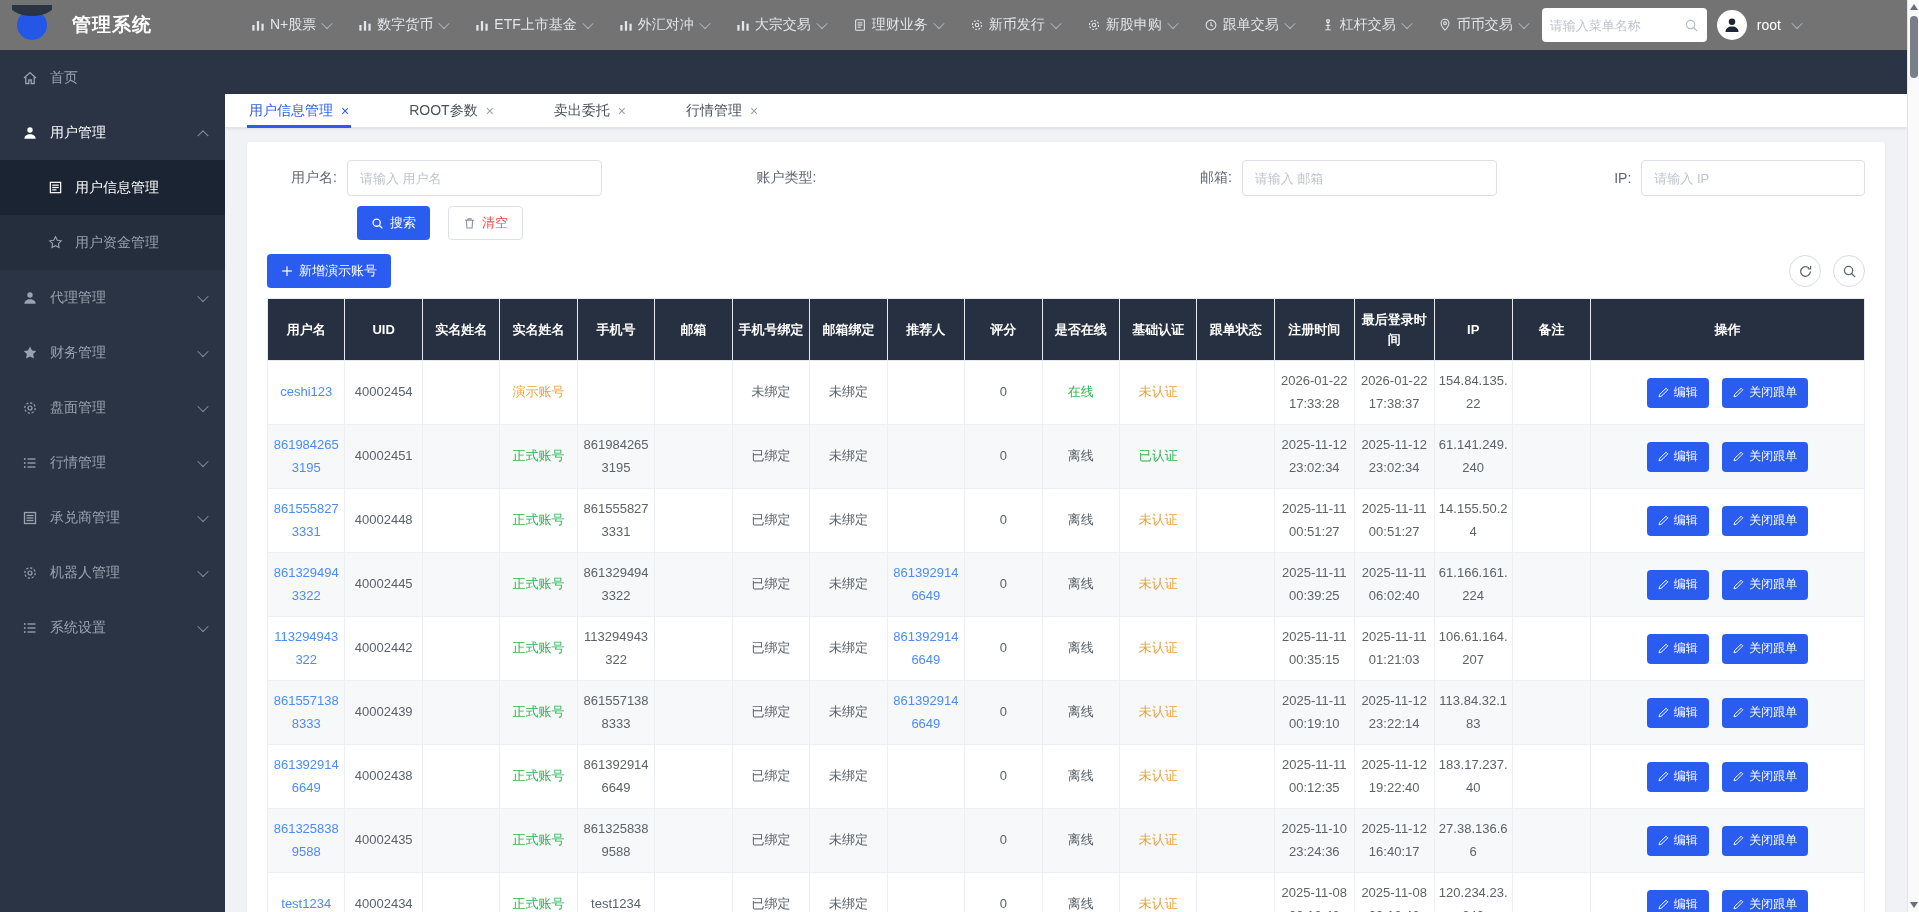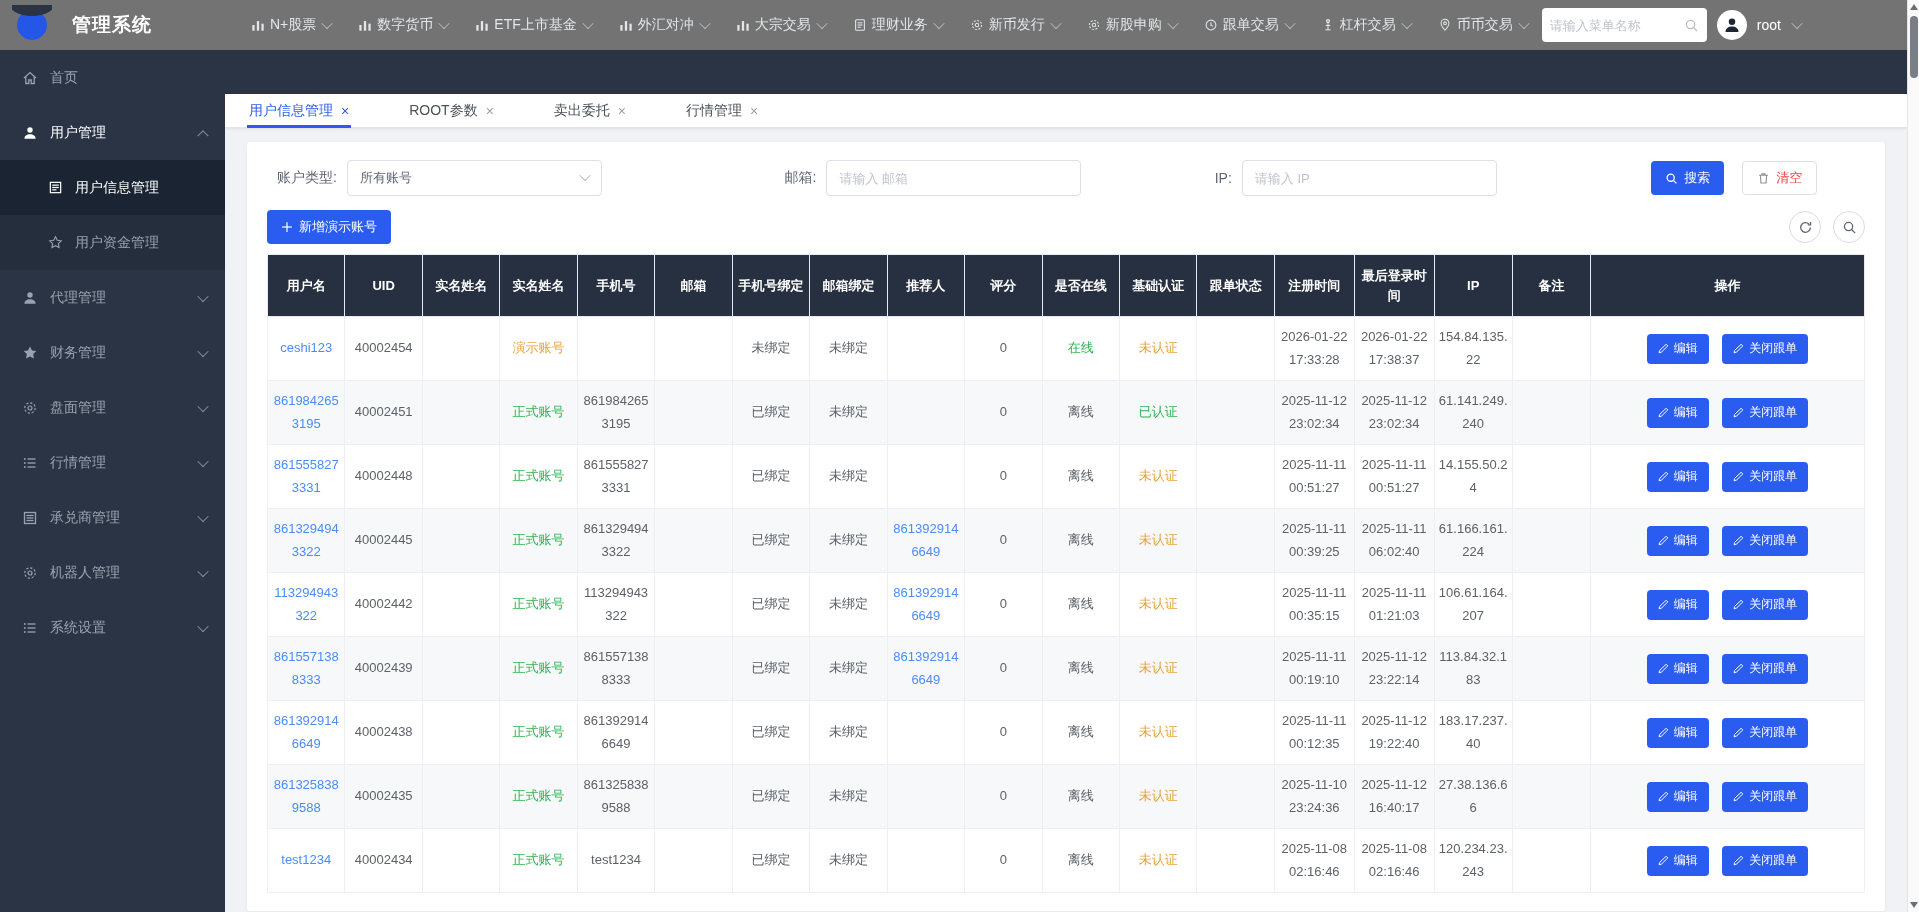--- a/index.html
+++ b/index.html
@@ -375,25 +375,25 @@
       <span>行情管理</span>
       <span class="x">×</span>
     </div>
   </div>
 
   <div class="content">
     <div class="card">
 
       <div class="filter-grid">
         <div class="f-field">
+          <span class="f-label">用户名:</span>
+          <input class="f-input" placeholder="请输入 用户名" style="">
+        </div>
+        <div class="f-field">
           <span class="f-label">账户类型:</span>
-          <div class="f-select">
-            <span class="lab">所有账号</span>
-            <span class="chev"></span>
-          </div>
         </div>
         <div class="f-field">
           <span class="f-label">邮箱:</span>
           <input class="f-input" placeholder="请输入 邮箱" style="">
         </div>
         <div class="f-field">
           <span class="f-label">IP:</span>
           <input class="f-input" placeholder="请输入 IP" style="">
         </div>
         <div class="f-buttons">

